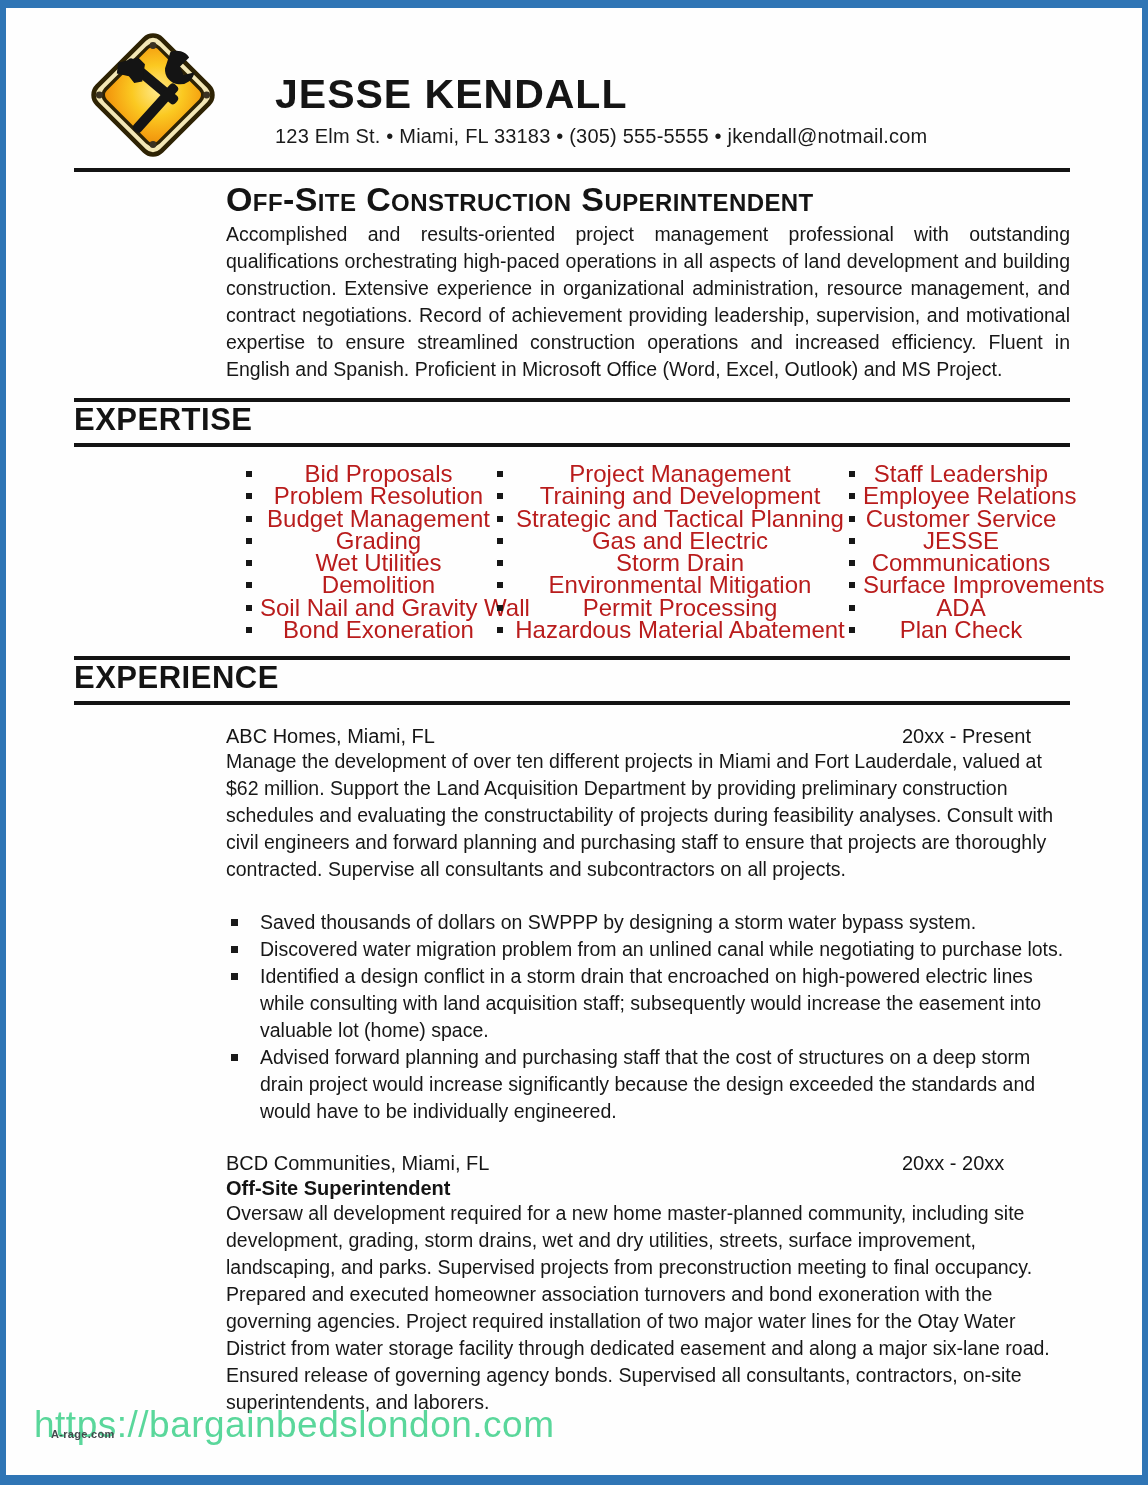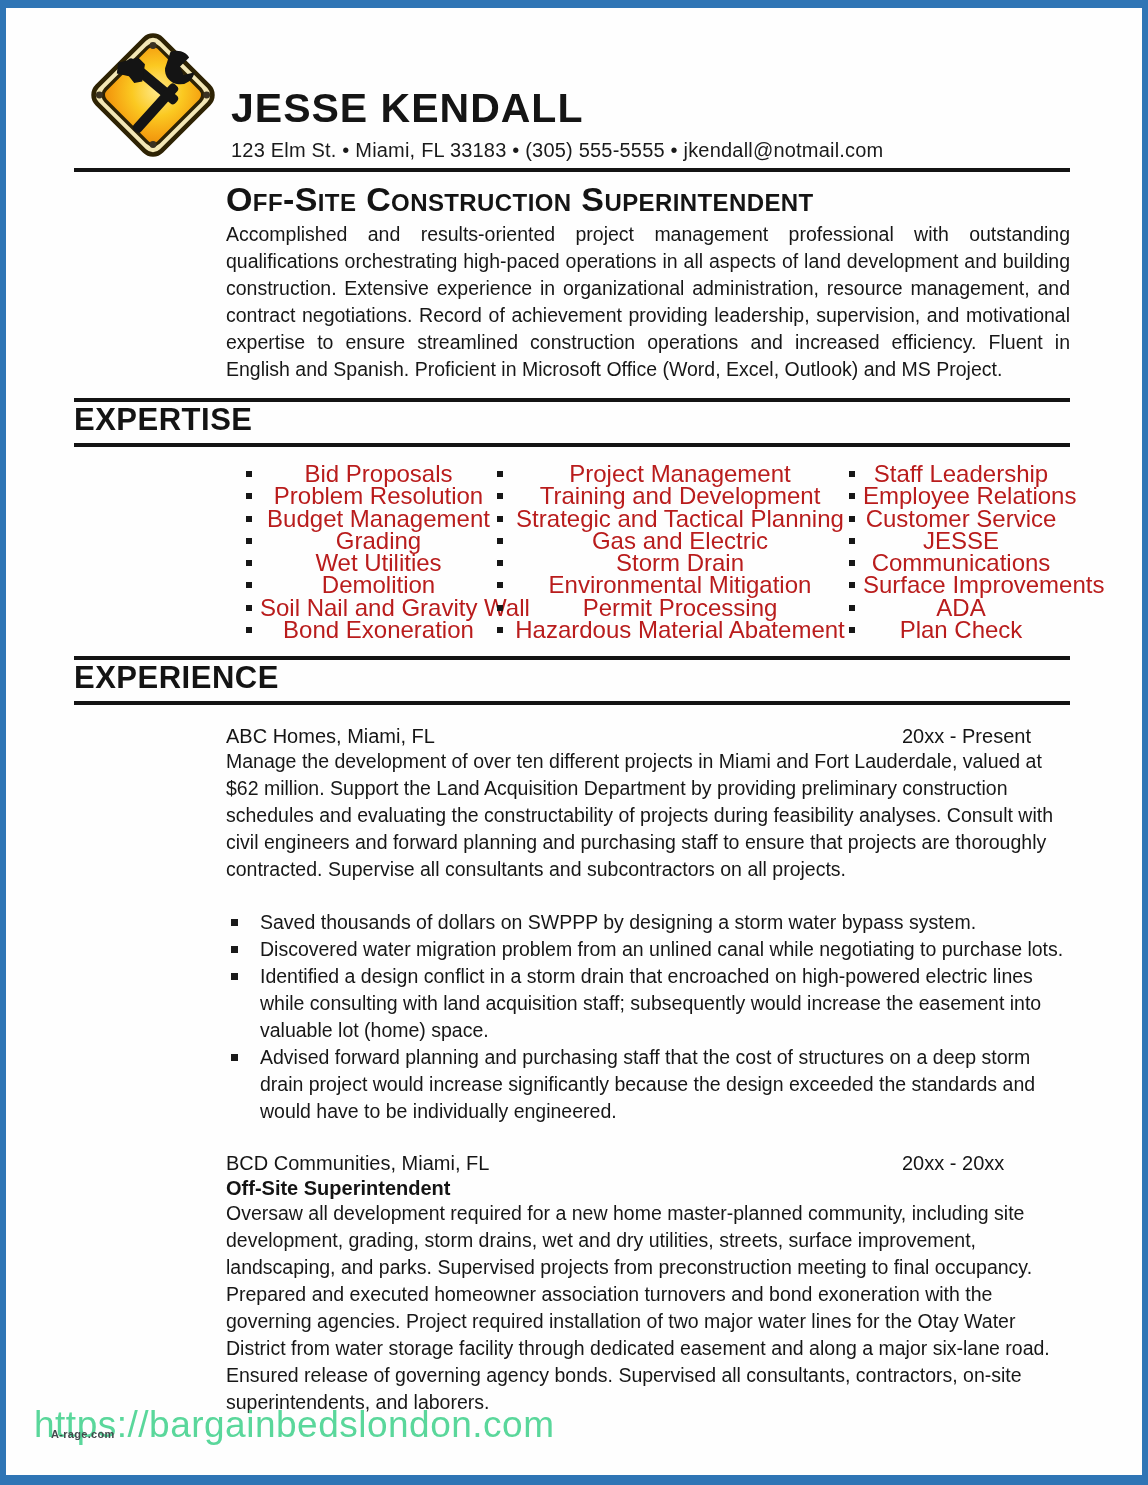--- a/index.html
+++ b/index.html
@@ -13,21 +13,21 @@
     margin: 0 auto;
     background: #fefefe;
     border-style: solid;
     border-color: #2f75b5;
     border-width: 8px 6px 10px 6px;
     padding: 20px 72px 0 68px;
     overflow: hidden;
   }
 
   
-  .header { display: flex; align-items: flex-end; }
+  .header { display: flex; align-items: flex-start; gap: 44px; }
   .sign-wrap { width: 148px; height: 134px; flex: 0 0 148px; margin-left: 5px; }
   .sign-wrap svg { width: 100%; height: 100%; display: block; }
   .header-text { margin-left: 4px; padding-top: 46px; }
   .person-name {
     font-size: 41px; font-weight: 700; letter-spacing: 1px;
     line-height: 1; color: #151515;
   }
   .contact-line { margin-top: 10px; font-size: 20px; color: #1a1a1a; letter-spacing: 0.2px; }
 
   .header-rule { height: 4px; background: #141414; margin-top: 6px; }

